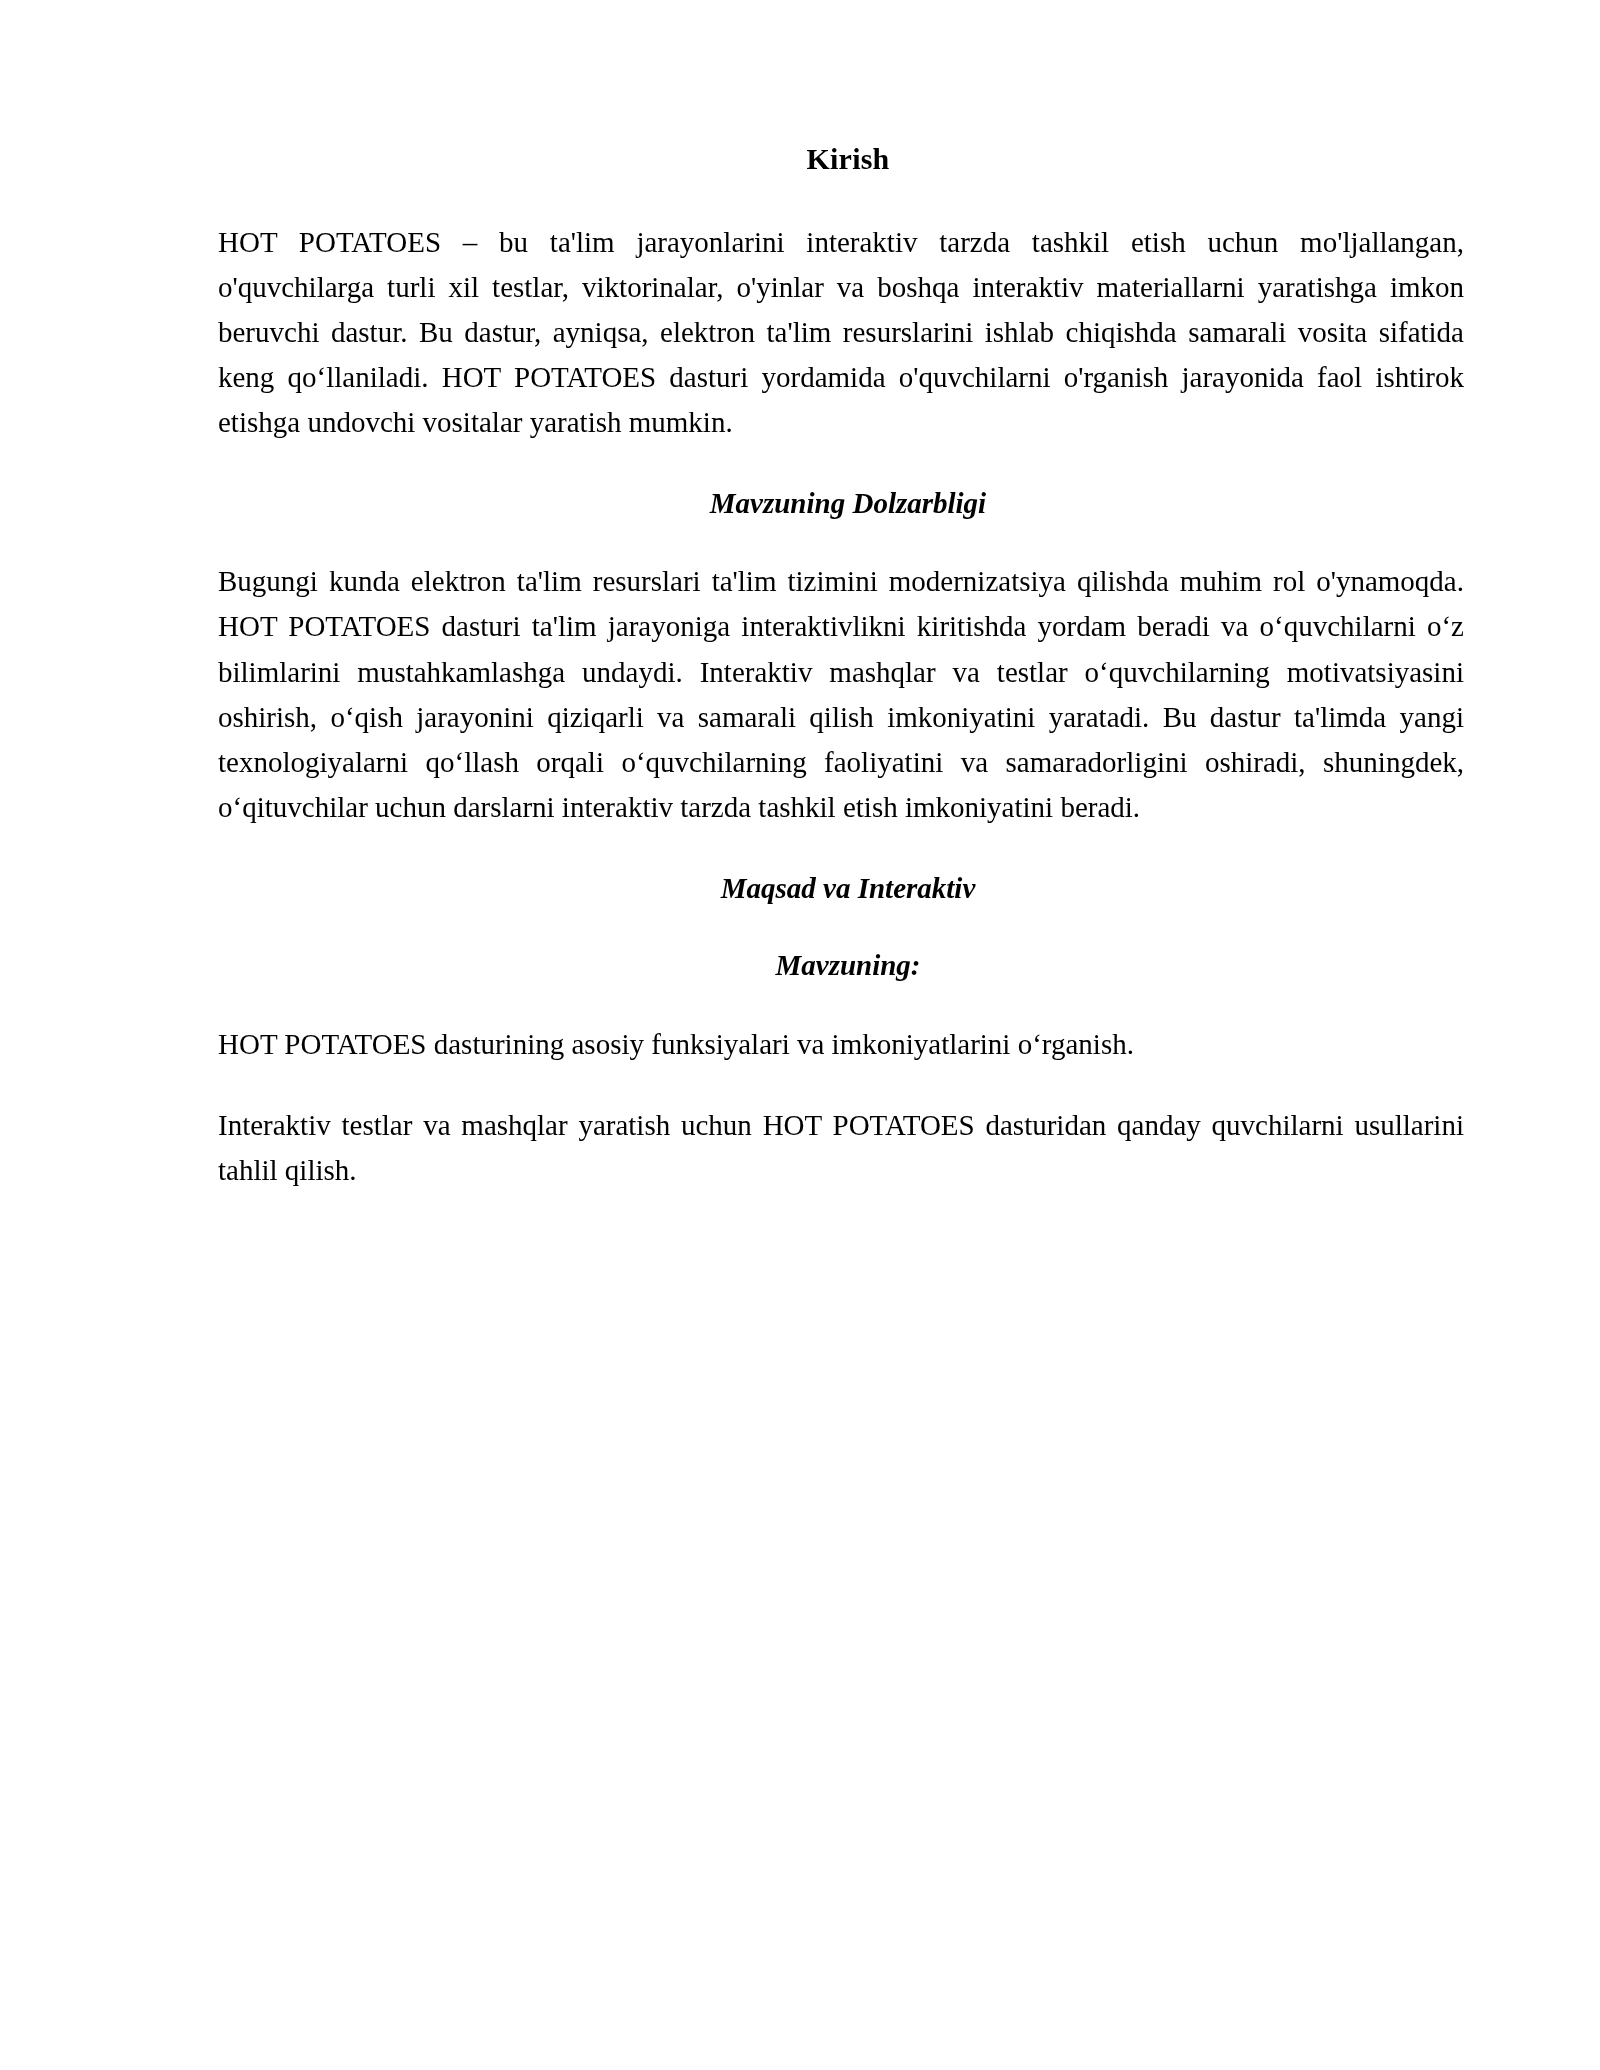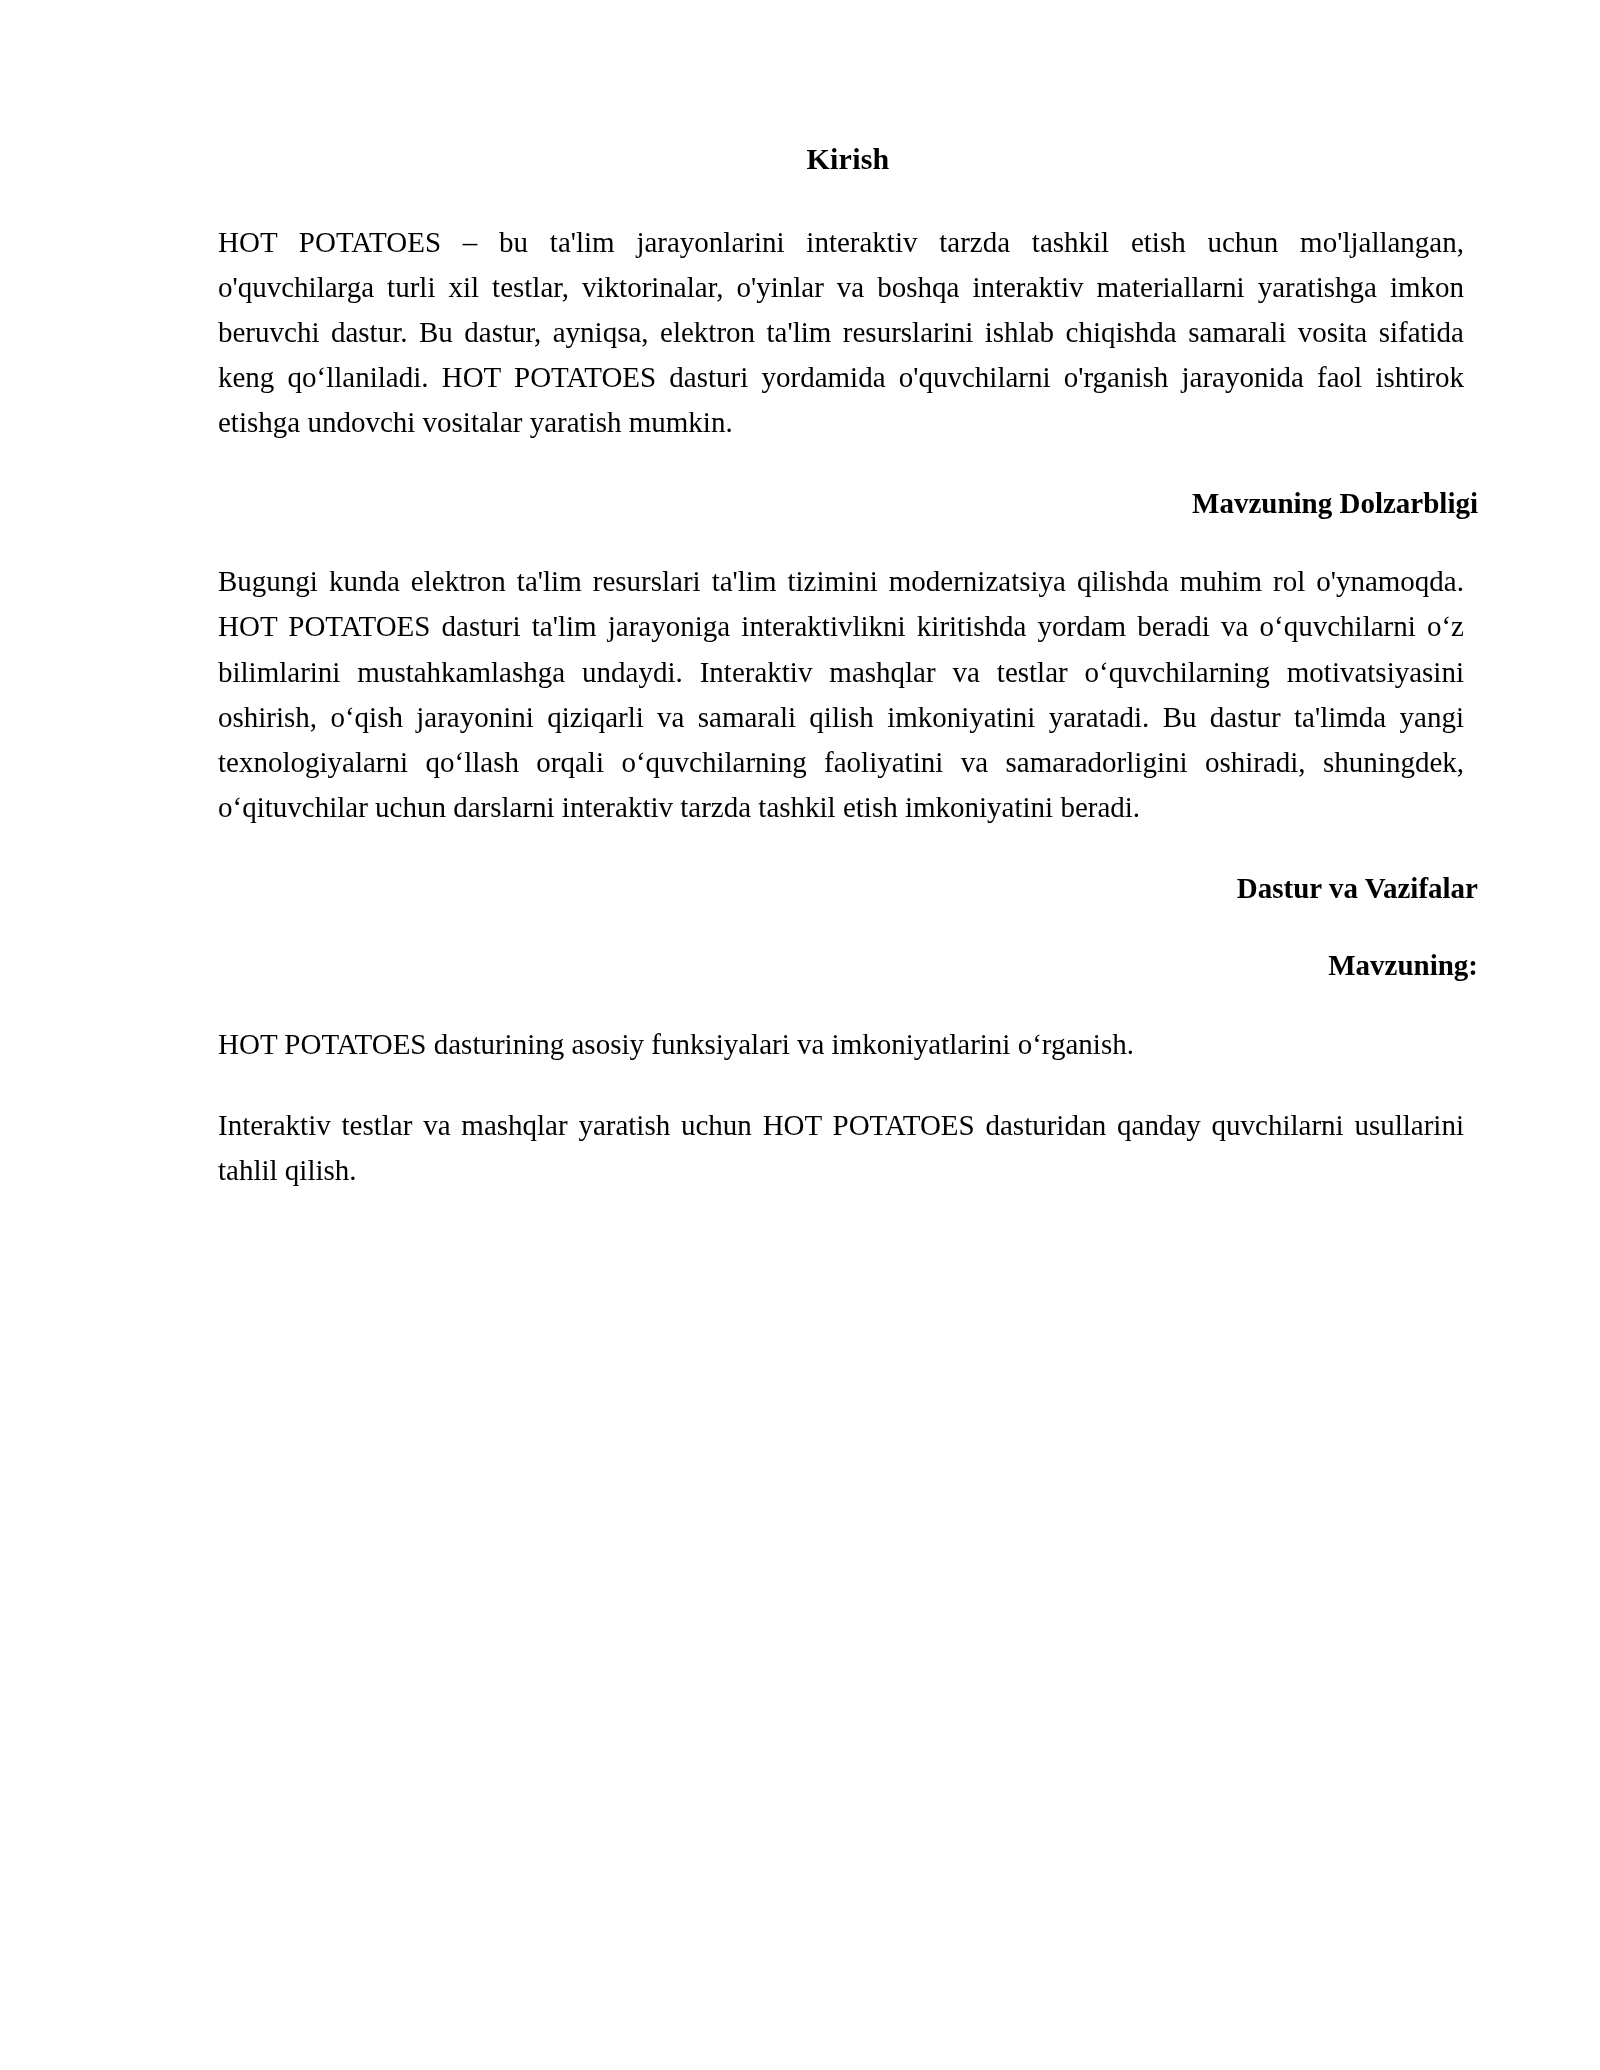--- a/index.html
+++ b/index.html
@@ -44,23 +44,24 @@
     text-justify: inter-word;
     margin: 0 14px 36px 0;
     hyphens: none;
   }
   .para:last-of-type {
     margin-bottom: 0;
   }
   .heading {
     font-size: 29px;
     font-weight: bold;
-    text-align: right;
+    text-align: center;
     line-height: 1.5;
     margin: 0 0 34px 0;
+    font-style: italic;
   }
   .page-number {
     position: absolute;
     left: 0;
     right: 0;
     top: 1900px;
     text-align: center;
     font-size: 28px;
     font-weight: bold;
   }
@@ -73,21 +74,21 @@
   <div class="content">
 
     <h1 class="doc-title">Kirish</h1>
 
     <p class="para">HOT POTATOES – bu ta'lim jarayonlarini interaktiv tarzda tashkil etish uchun mo'ljallangan, o'quvchilarga turli xil testlar, viktorinalar, o'yinlar va boshqa interaktiv materiallarni yaratishga imkon beruvchi dastur. Bu dastur, ayniqsa, elektron ta'lim resurslarini ishlab chiqishda samarali vosita sifatida keng qo‘llaniladi. HOT POTATOES dasturi yordamida o'quvchilarni o'rganish jarayonida faol ishtirok etishga undovchi vositalar yaratish mumkin.</p>
 
     <h2 class="heading">Mavzuning Dolzarbligi</h2>
 
     <p class="para">Bugungi kunda elektron ta'lim resurslari ta'lim tizimini modernizatsiya qilishda muhim rol o'ynamoqda. HOT POTATOES dasturi ta'lim jarayoniga interaktivlikni kiritishda yordam beradi va o‘quvchilarni o‘z bilimlarini mustahkamlashga undaydi. Interaktiv mashqlar va testlar o‘quvchilarning motivatsiyasini oshirish, o‘qish jarayonini qiziqarli va samarali qilish imkoniyatini yaratadi. Bu dastur ta'limda yangi texnologiyalarni qo‘llash orqali o‘quvchilarning faoliyatini va samaradorligini oshiradi, shuningdek, o‘qituvchilar uchun darslarni interaktiv tarzda tashkil etish imkoniyatini beradi.</p>
 
-    <h2 class="heading">Dastur va Vazifalar</h2>
+    <h2 class="heading">Maqsad va Interaktiv</h2>
 
 
     <h2 class="heading">Mavzuning:</h2>
 
     <p class="para">HOT POTATOES dasturining asosiy funksiyalari va imkoniyatlarini o‘rganish.</p>
 
     <p class="para">Interaktiv testlar va mashqlar yaratish uchun HOT POTATOES dasturidan qanday quvchilarni usullarini tahlil qilish.</p>
 
 
   </div>

